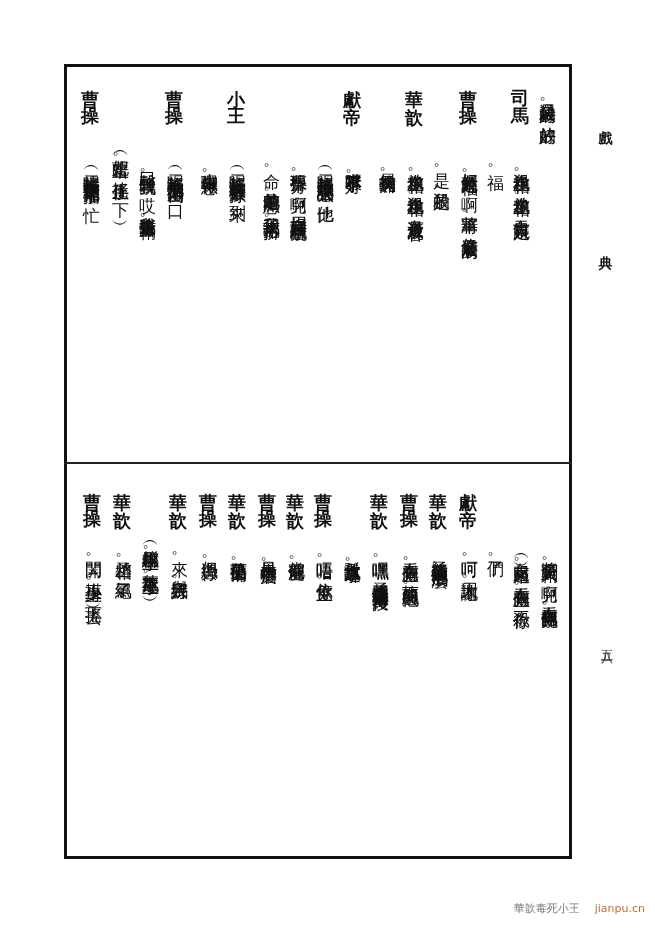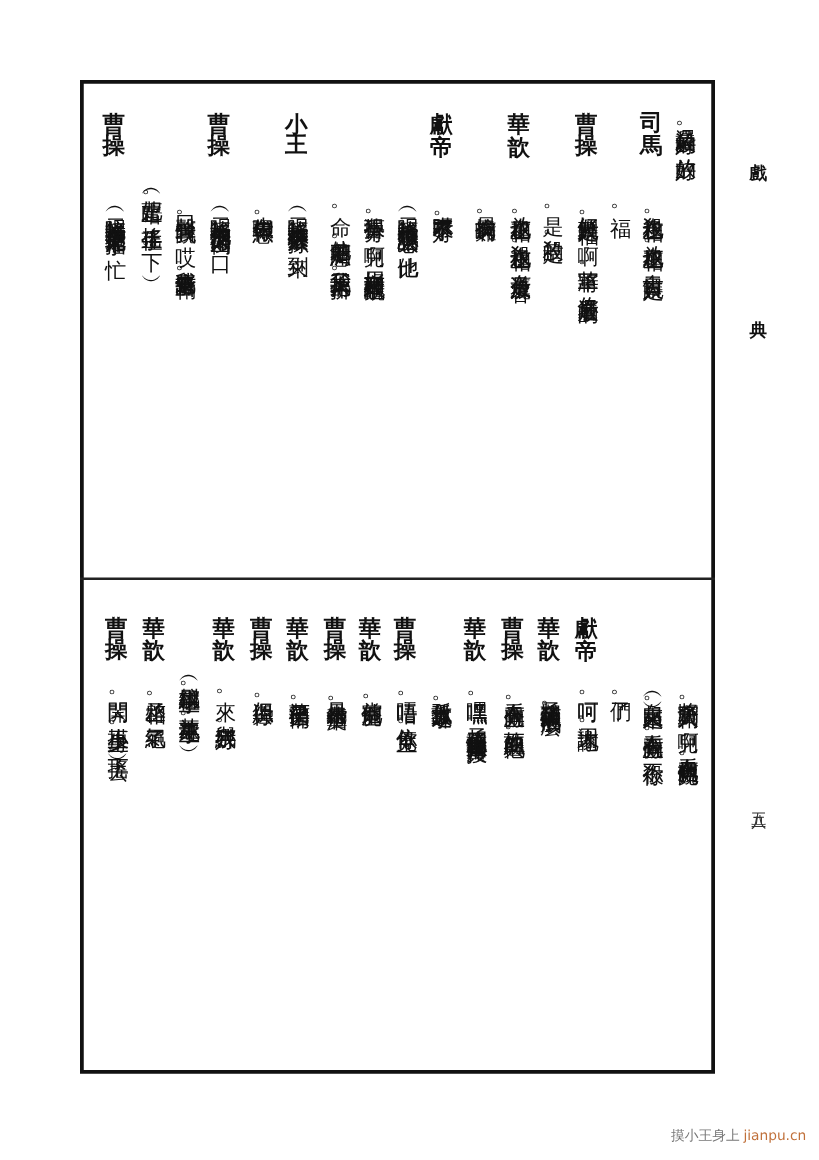--- a/index.html
+++ b/index.html
@@ -12,21 +12,21 @@
   .col { position: absolute; writing-mode: vertical-rl; text-orientation: upright;
          font-size: 17px; line-height: 20px; letter-spacing: 1px; white-space: nowrap; }
   .spk { position: absolute; writing-mode: vertical-rl; text-orientation: upright;
          font-size: 18px; font-weight: bold; letter-spacing: 18px; line-height: 20px; }
   .side { position: absolute; writing-mode: vertical-rl; text-orientation: upright;
           font-size: 14px; font-weight: bold; }
   .pgno { position: absolute; writing-mode: vertical-rl; text-orientation: upright;
           font-size: 12px; letter-spacing: 2px; color: #333; }
   .wm { position: absolute; right: 10px; bottom: 12px; font-size: 11px;
         font-family: "DejaVu Sans", sans-serif; color: #777; }
-  .wm .en { color: #c0703a; margin-left: 3px; }
+  .wm .en { color: #c0703a; margin-left: 15px; }
 </style>
 </head>
 <body>
 
 <div class="frame"></div>
 <div class="divider"></div>
 
 <span class="side" style="left:597px;top:120px;">戲</span>
 <span class="side" style="left:597px;top:245px;">典</span>
 <span class="pgno" style="left:598px;top:640px;">五八二</span>
@@ -103,14 +103,14 @@
   <span class="col" style="left:141px;top:535px;">（校尉綁住二小王。華歆毒死小王。）</span>
 
   <span class="spk" style="left:112px;top:478px;">華歆</span>
   <span class="col" style="left:114px;top:548px;">啓丞相。氣絕了。</span>
 
   <span class="spk" style="left:82px;top:478px;">曹操</span>
   <span class="col" style="left:84px;top:548px;">閃開。（摸小王身上。）搖下去。</span>
 </div>
 
 <div class="wm">
-  <span>摸小王身上</span><span class="en">jianpu.cn</span>
+  <span>華歆毒死小王</span><span class="en">jianpu.cn</span>
 </div>
 
 </body></html>

